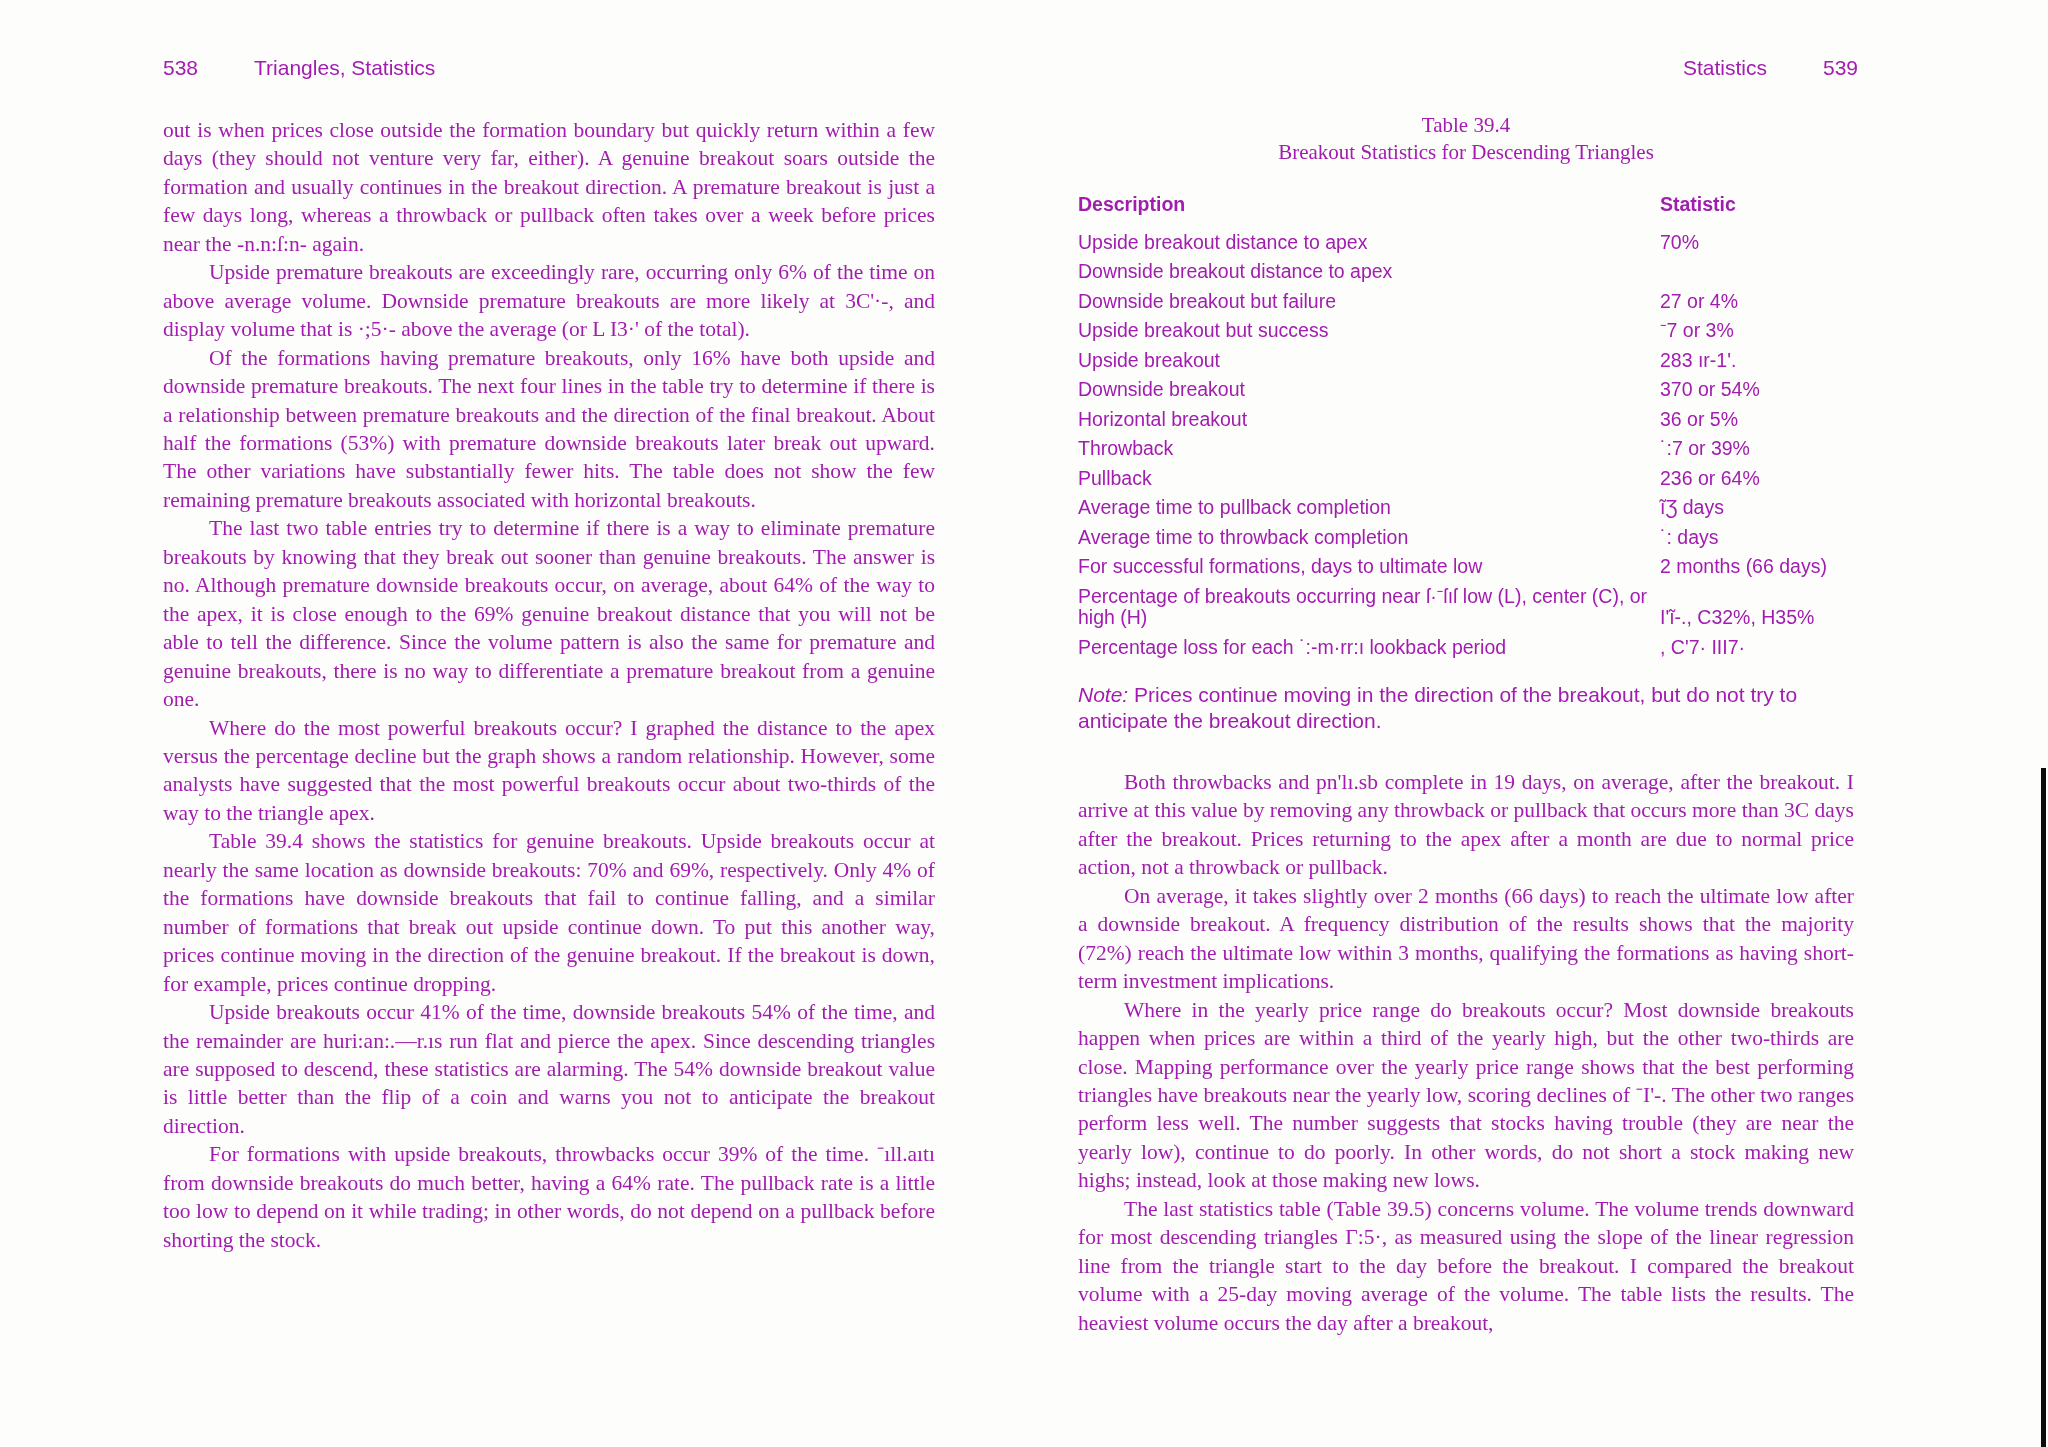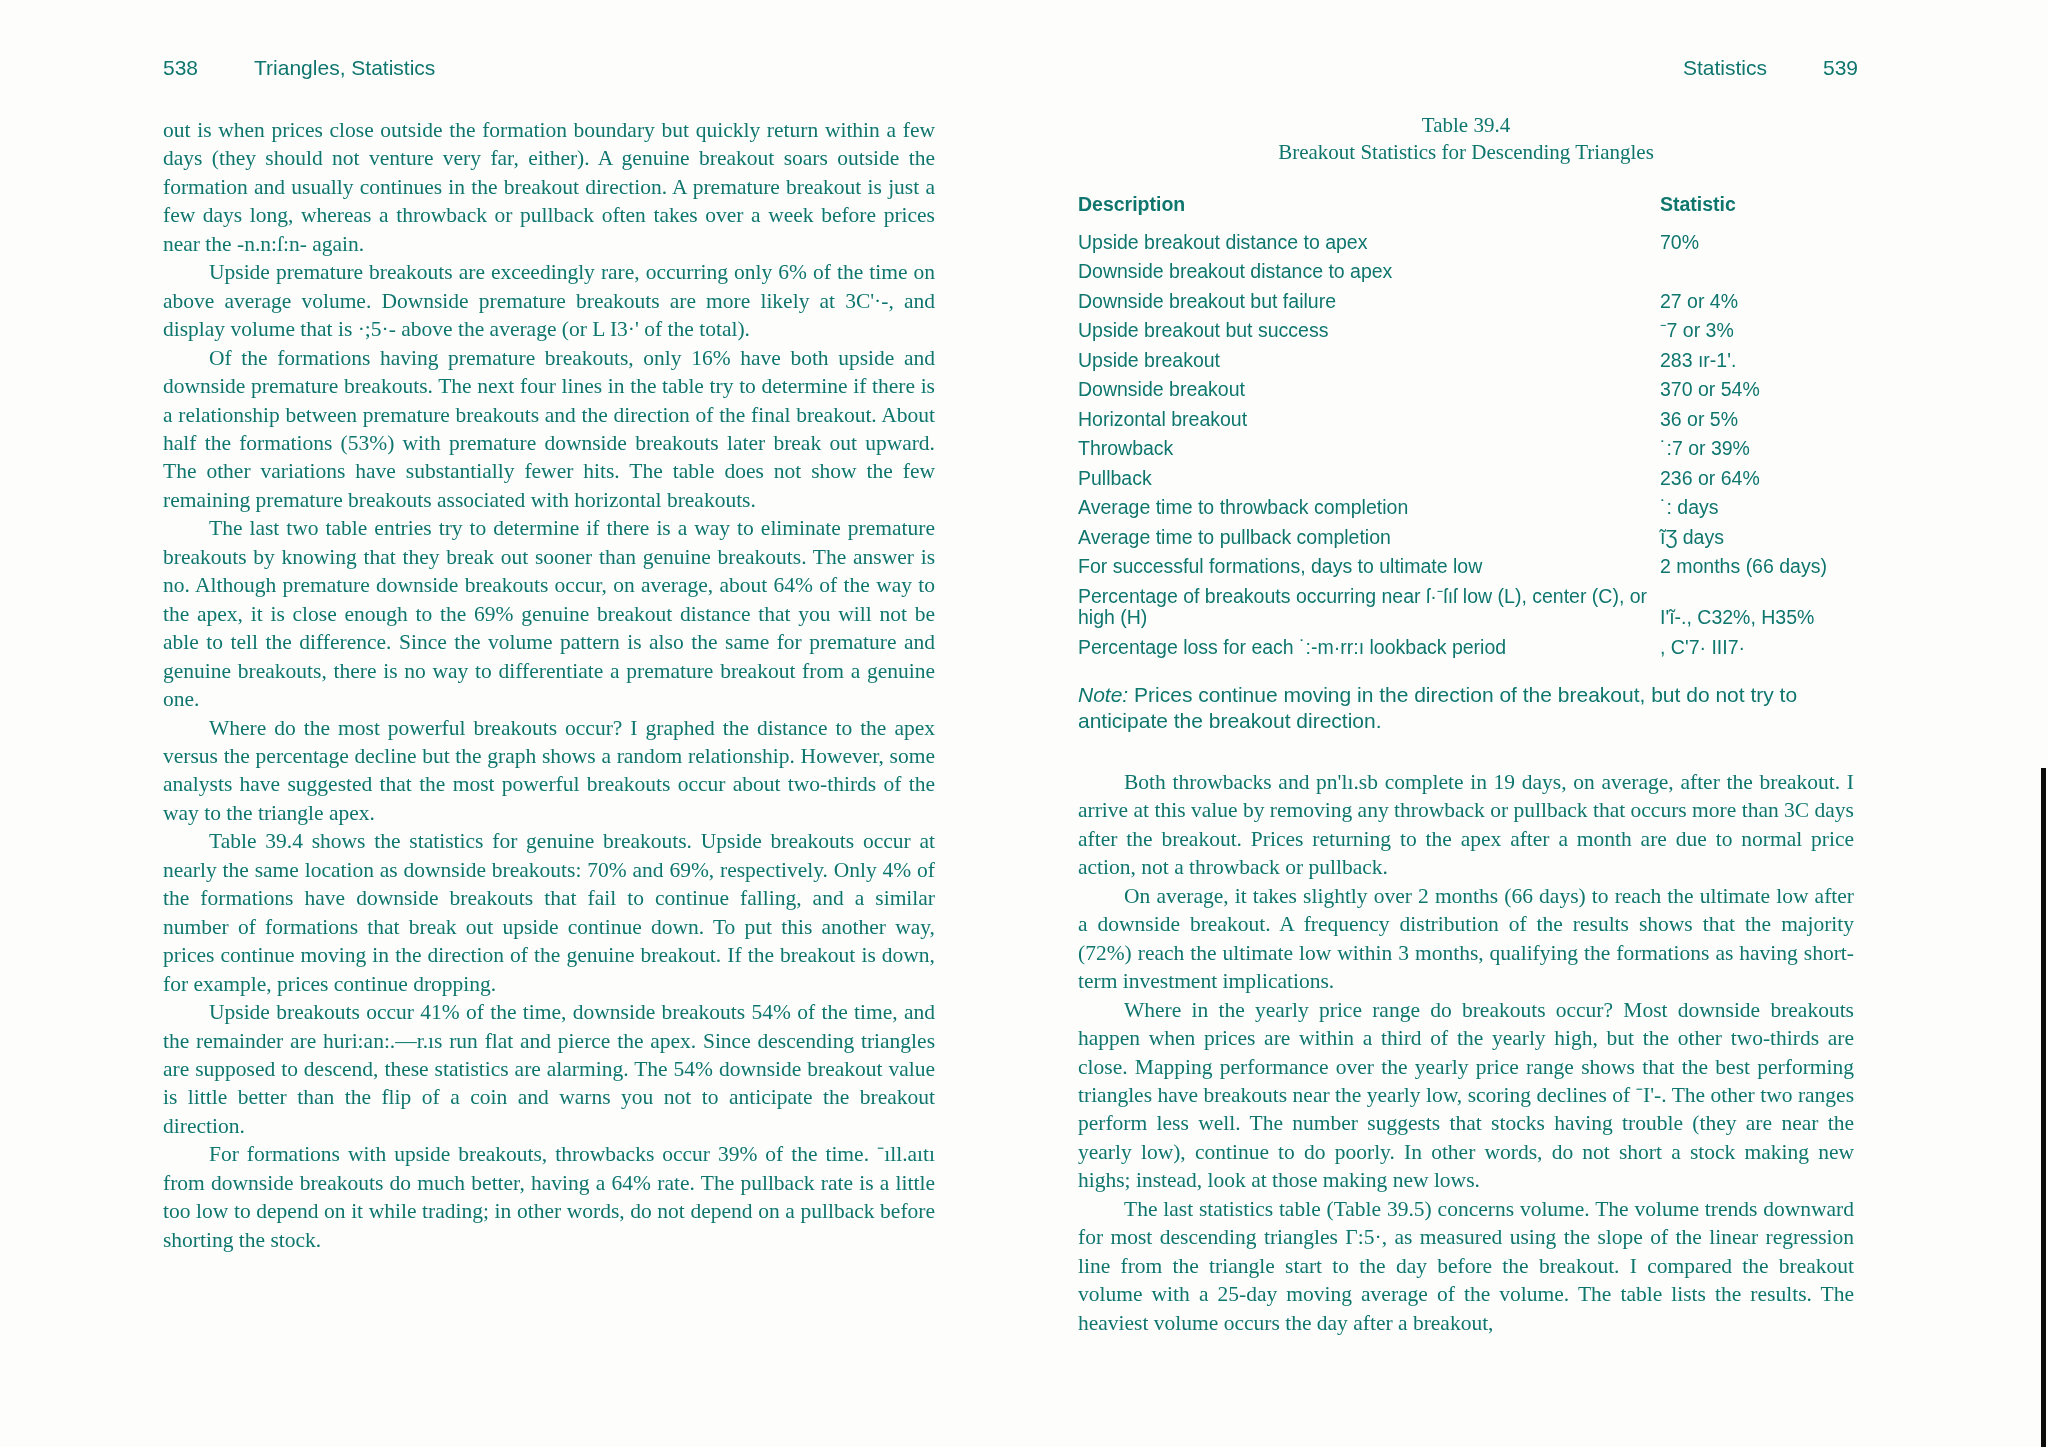--- a/index.html
+++ b/index.html
@@ -1,20 +1,20 @@
 <!DOCTYPE html>
 <html><head>
 <meta charset="utf-8">
 <style>
   html, body { margin:0; padding:0; background:#ffffff; }
   .page {
     position:relative;
     width:2048px; height:1447px;
     background:#fdfdfc;
-    color:#0f766e;
+    color:#a21caf;
     font-family:"Liberation Serif", serif;
     overflow:hidden;
   }
   .running-head {
     position:absolute; top:56px;
     font-family:"Liberation Sans", sans-serif;
     font-size:21px; line-height:24px;
     display:flex;
   }
   .rh-left { left:163px; }
@@ -132,26 +132,26 @@
       </div>
       <div class="t-row">
         <div class="t-cell">Throwback</div>
         <div class="t-cell stat">˙:7 or 39%</div>
       </div>
       <div class="t-row">
         <div class="t-cell">Pullback</div>
         <div class="t-cell stat">236 or 64%</div>
       </div>
       <div class="t-row">
+        <div class="t-cell">Average time to pullback completion</div>
+        <div class="t-cell stat">ĩƷ days</div>
+      </div>
+      <div class="t-row">
         <div class="t-cell">Average time to throwback completion</div>
         <div class="t-cell stat">˙: days</div>
-      </div>
-      <div class="t-row">
-        <div class="t-cell">Average time to pullback completion</div>
-        <div class="t-cell stat">ĩƷ days</div>
       </div>
       <div class="t-row">
         <div class="t-cell">For successful formations, days to ultimate low</div>
         <div class="t-cell stat">2 months (66 days)</div>
       </div>
       <div class="t-row">
         <div class="t-cell">Percentage of breakouts occurring near ſ·⁻ſıſ low (L), center (C), or high (H)</div>
         <div class="t-cell stat">I'ĩ-., C32%, H35%</div>
       </div>
       <div class="t-row">

